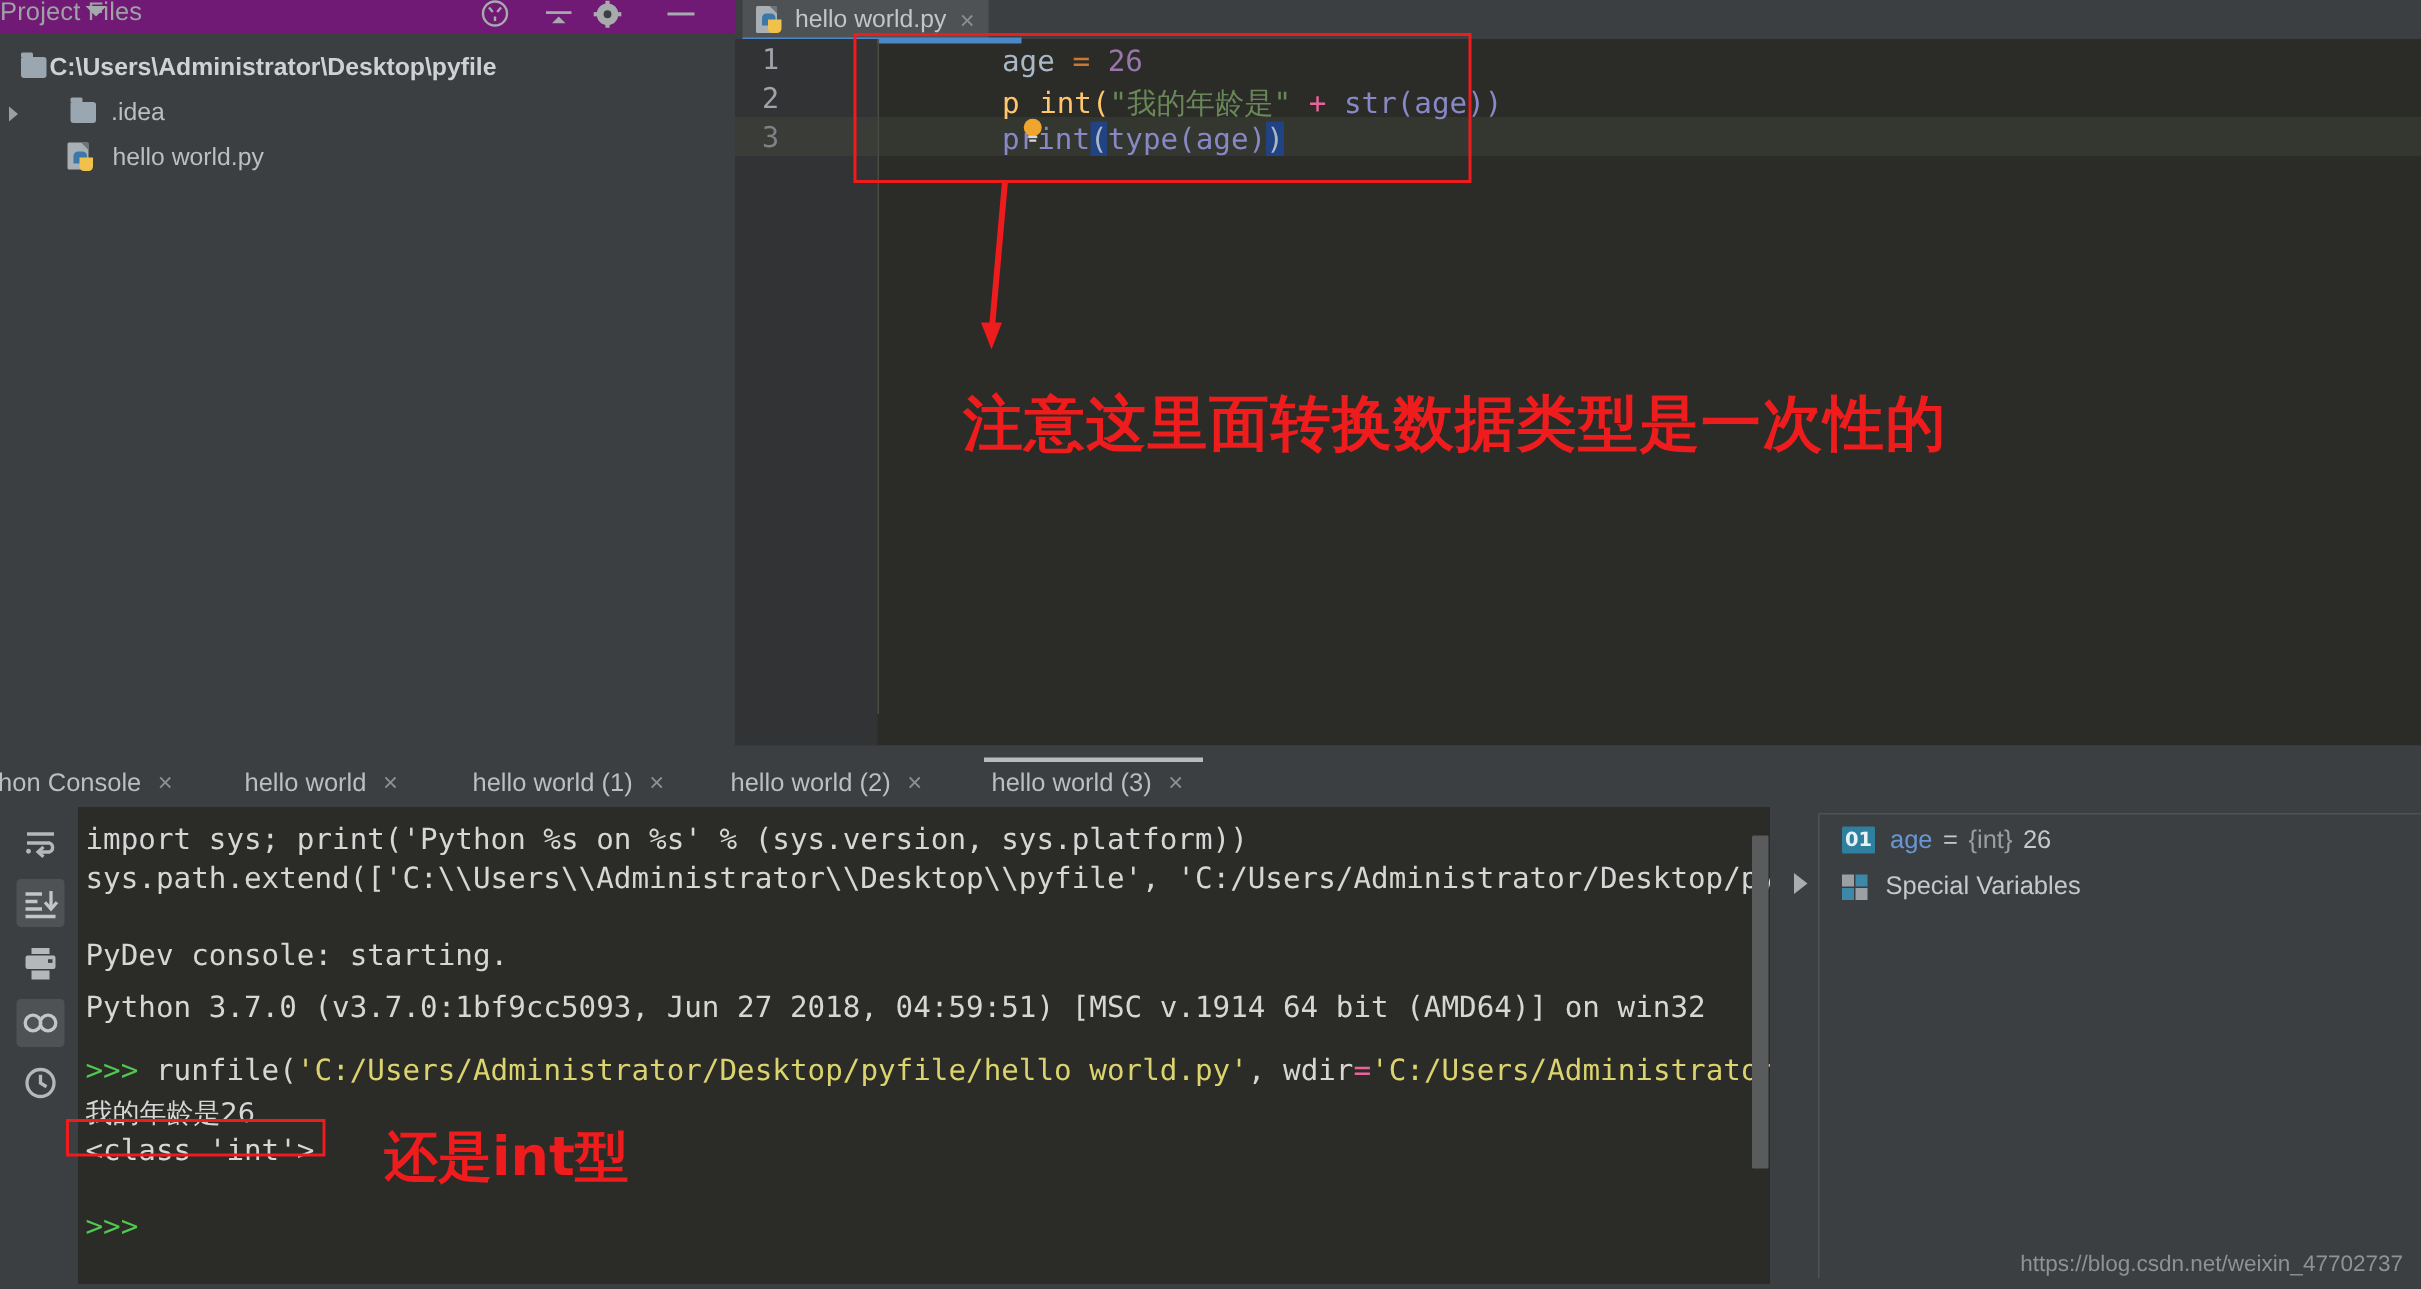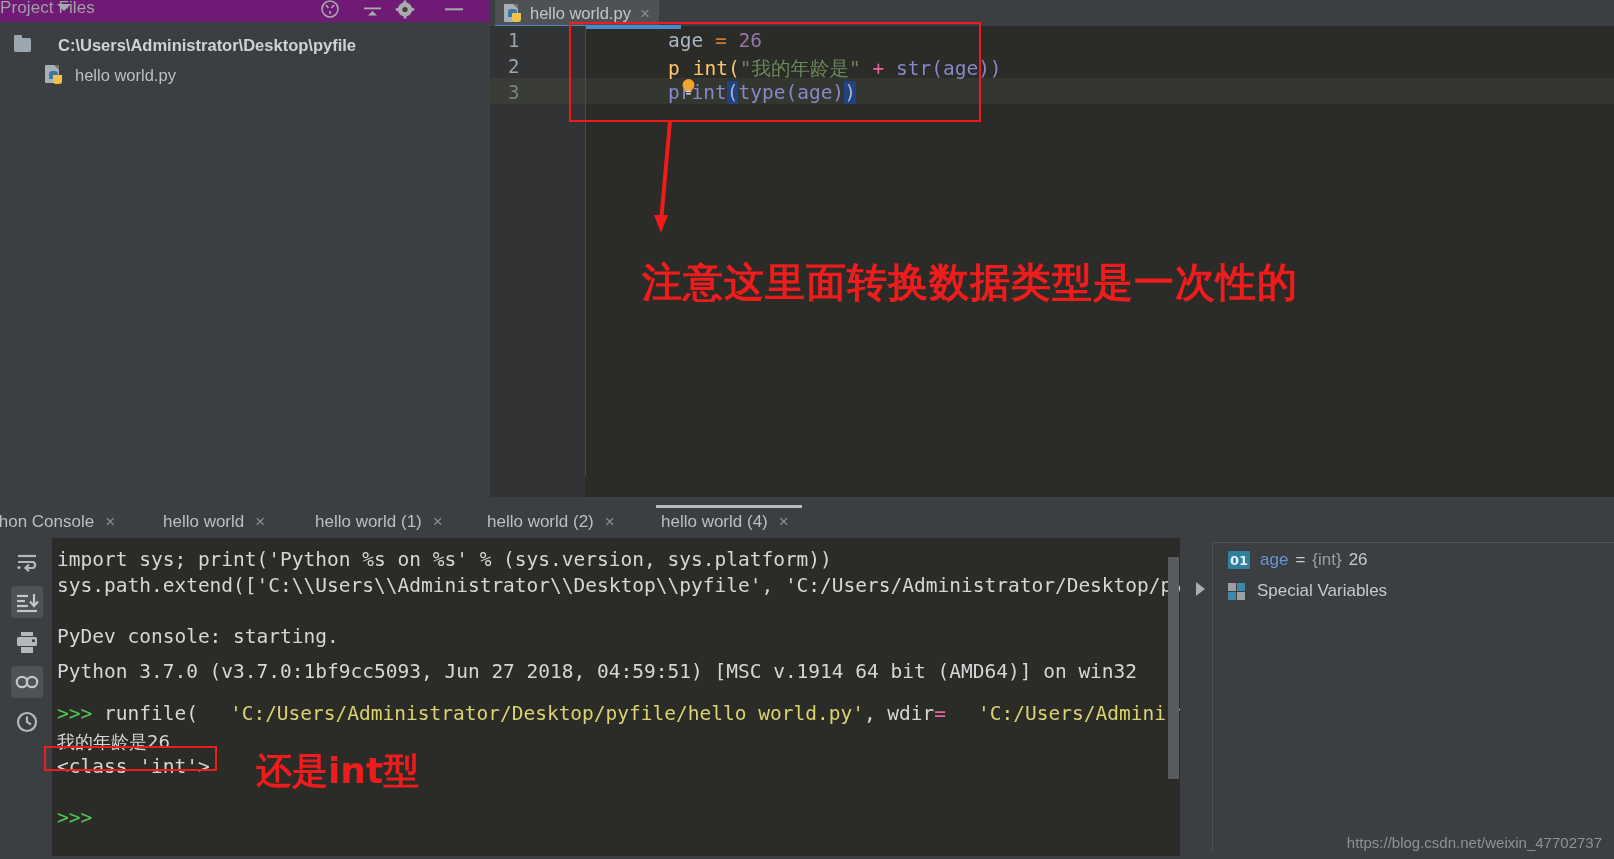--- a/index.html
+++ b/index.html
@@ -21,21 +21,21 @@
   .hdr-icon{position:absolute;top:0;width:24px;height:20px;}
   .sep-v{position:absolute;left:356px;top:0px;width:1px;height:20px;background:#515456;}
 
   .tree{position:absolute;left:0;top:30px;width:490px;}
   .tree-row{position:relative;height:30px;display:flex;align-items:center;}
   .tree-row .twisty{position:absolute;left:6px;top:11px;width:0;height:0;
      border-top:5px solid transparent;border-bottom:5px solid transparent;border-left:6px solid #9b9fa1;}
   .folder-ico{width:17px;height:14px;background:#9aa7b0;border-radius:1px 2px 2px 2px;position:relative;flex:0 0 auto;}
   .folder-ico:before{content:"";position:absolute;left:0;top:-3px;width:8px;height:3px;background:#9aa7b0;border-radius:1px 1px 0 0;}
   .row-root{padding-left:14px;}
-  .row-root .lbl{font-size:16.5px;font-weight:bold;color:#cfd2d4;margin-left:27px;letter-spacing:0px;}
+  .row-root .lbl{font-size:16.5px;font-weight:bold;color:#cfd2d4;margin-left:2px;letter-spacing:0px;}
   .row-idea{padding-left:47px;}
   .row-idea .lbl{font-size:16.5px;color:#bcbfc1;margin-left:10px;}
   .row-file{padding-left:45px;}
   .row-file .lbl{font-size:16.5px;color:#bcbfc1;margin-left:11px;}
   .pyfile-ico{position:relative;width:19px;height:20px;flex:0 0 auto;}
   .pyfile-ico .pg{position:absolute;left:0;top:0;width:14px;height:18px;background:#a9b0b5;border-radius:1px;}
   .pyfile-ico .pg:after{content:"";position:absolute;right:0;top:0;border-width:0 5px 5px 0;border-style:solid;border-color:transparent #6f7478 transparent transparent;}
   .pyfile-ico .sn1{position:absolute;left:4px;top:6px;width:9px;height:8px;background:#3b78a7;border-radius:3px 3px 0 0;}
   .pyfile-ico .sn2{position:absolute;left:8px;top:10px;width:9px;height:9px;background:#f0c24b;border-radius:0 0 3px 3px;}
 
@@ -82,21 +82,21 @@
   .ctab .cclose{margin-left:11px;font-size:17px;color:#8c9093;line-height:1;}
   .ctab-active-bar{position:absolute;top:0px;height:3px;background:#b7bbbd;}
 
   .console-toolbar{position:absolute;left:0;top:41px;width:52px;height:321px;background:#3c3f41;}
   .ctool{position:absolute;left:11px;width:32px;height:32px;border-radius:3px;}
   .ctool.on{background:#4e5254;}
 
   .console-out{position:absolute;left:52px;top:41px;width:1128px;height:318px;background:#2b2b28;overflow:hidden;}
   .cline{position:absolute;left:5px;font-family:"DejaVu Sans Mono",monospace;font-size:19.5px;white-space:pre;color:#d6d6d6;}
   .cl-prompt{color:#4fc94f;}
-  .cl-str{color:#dbd36d;margin-left:32px;}
+  .cl-str{color:#dbd36d;}
   .cl-op{color:#e8649a;}
   .cl-cjk{font-family:"DejaVu Sans","Liberation Sans",sans-serif;font-size:18px;color:#d6d6d6;}
   .console-scroll-track{position:absolute;left:1168px;top:41px;width:11px;height:318px;background:#2b2b28;}
   .console-scroll-thumb{position:absolute;left:1168px;top:60px;width:11px;height:222px;background:#595b5d;border-radius:1px;}
   .red-box-class{position:absolute;left:44px;top:746px;width:173px;height:25px;border:2.5px solid #ee1c1c;box-sizing:border-box;}
   .red-note2{position:absolute;left:256px;top:747px;font-size:36px;font-weight:bold;color:#ee1c1c;
      font-family:"DejaVu Sans", sans-serif;white-space:nowrap;}
 
   
   .vars-panel{position:absolute;left:1190px;top:41px;width:424px;height:318px;background:#3c3f41;}
@@ -165,20 +165,25 @@
             </svg>
         </div>
       </div>
     </div>
 
     <div class="tree">
       <div class="tree-row row-root">
         <span class="folder-ico"></span>
         <span class="lbl">C:\Users\Administrator\Desktop\pyfile</span>
       </div>
+      <div class="tree-row row-idea">
+        <span class="twisty"></span>
+        <span class="folder-ico"></span>
+        <span class="lbl">.idea</span>
+      </div>
       <div class="tree-row row-file">
         <span class="pyfile-ico">
           <i class="pg"></i>
             <i class="sn1"></i>
             <i class="sn2"></i>
         </span>
         <span class="lbl">hello world.py</span>
       </div>
     </div>
   </div>
@@ -248,21 +253,21 @@
       </div>
       <div class="ctab" style="left:315px;">
         <span class="clabel">hello world (1)</span>
         <span class="cclose">×</span>
       </div>
       <div class="ctab" style="left:487px;">
         <span class="clabel">hello world (2)</span>
         <span class="cclose">×</span>
       </div>
       <div class="ctab" style="left:661px;">
-        <span class="clabel">hello world (4)</span>
+        <span class="clabel">hello world (3)</span>
         <span class="cclose">×</span>
       </div>
       <div class="ctab-active-bar" style="left:656px;width:146px;"></div>
     </div>
 
     <div class="console-toolbar">
       <div class="ctool" style="top:8px;">
         <svg width="32" height="32" viewBox="0 0 32 32">
             <g stroke="#b4b8ba" stroke-width="2.2" fill="none">
           <path d="M7 10 H25"></path>

